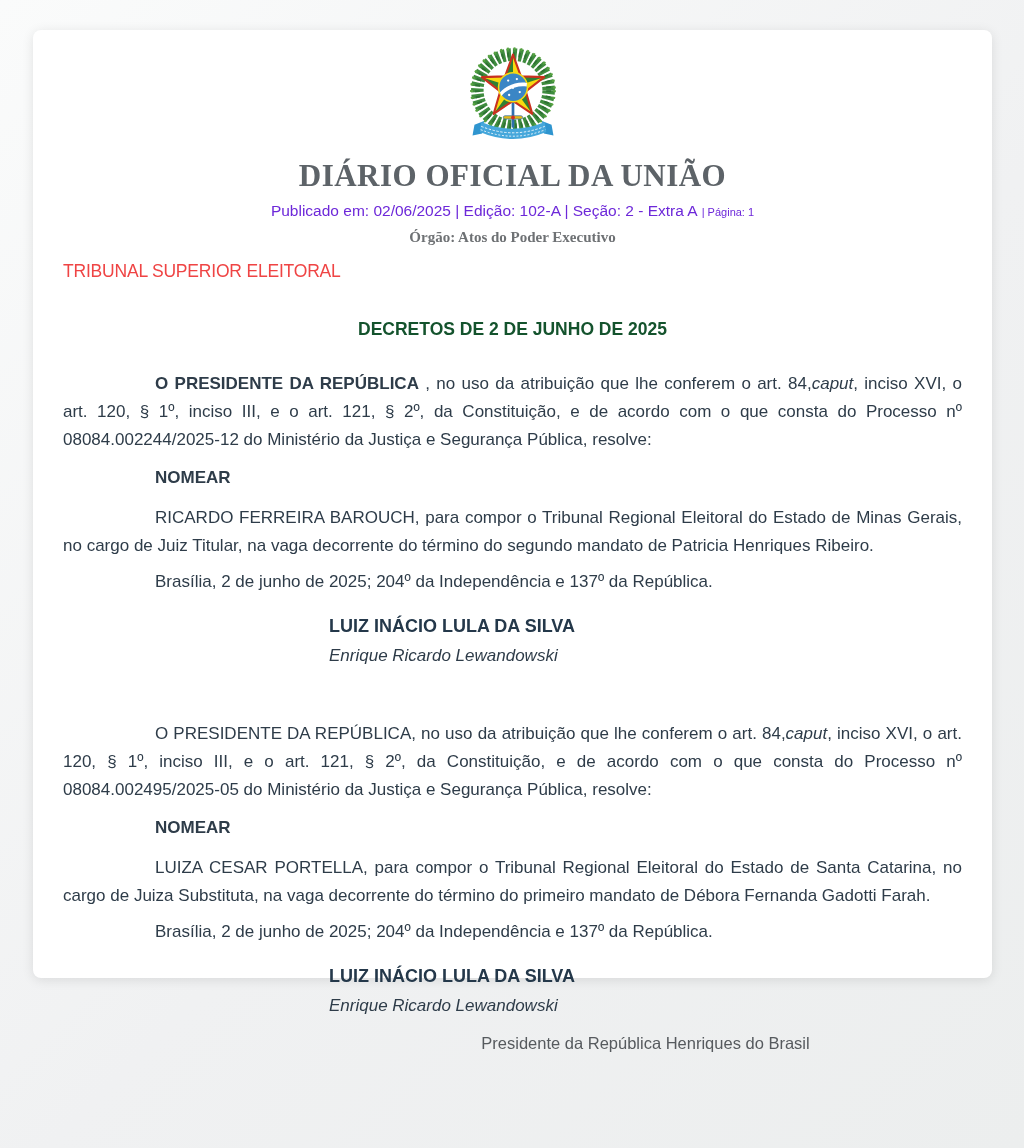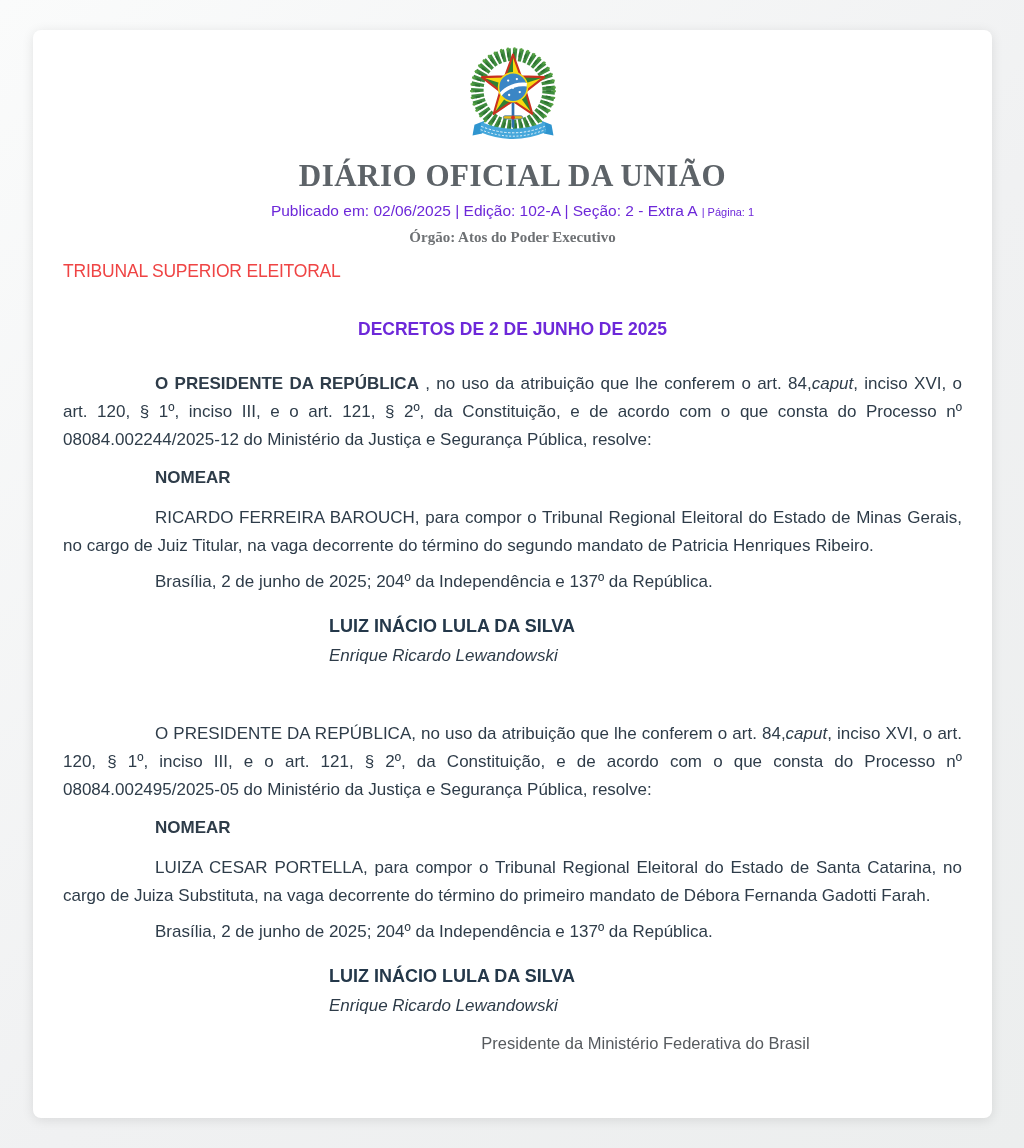--- a/index.html
+++ b/index.html
@@ -5,21 +5,21 @@
   * { margin: 0; padding: 0; box-sizing: border-box; }
   html, body { width: 1024px; }
   body {
     width: 1024px; height: 1148px;
     background: linear-gradient(135deg, #fafbfb 0%, #f0f1f2 55%, #eceeee 100%);
     font-family: "Liberation Sans", sans-serif;
     color: #2e3c49;
     overflow: hidden;
   }
   .sheet {
-    width: 959px; height: 1088px;
+    width: 959px; height: 948px;
     margin: 30px 32px 0 33px;
     background: #ffffff;
     border-radius: 8px;
     box-shadow: 0 2px 12px rgba(0,0,0,0.10);
     padding: 12px 30px 0 30px;
   }
   
   .coat { display: block; margin: 0 auto; }
   .m-title {
     margin-top: 10px;
@@ -55,21 +55,21 @@
     line-height: 22px;
     letter-spacing: -0.2px;
     color: #ef4444;
   }
   .headline {
     margin-top: 36px;
     text-align: center;
     font-size: 17.5px;
     line-height: 22px;
     font-weight: 700;
-    color: #6d28d9;
+    color: #14532d;
   }
   .para {
     font-size: 17px;
     line-height: 28px;
     text-align: justify;
     text-indent: 92px;
     color: #2e3c49;
   }
   .p-lead   { margin-top: 30px; }
   .p-action { margin-top: 10px; font-weight: 700; text-align: left; }
@@ -177,16 +177,16 @@
       </p>
       <p class="para p-action">NOMEAR</p>
       <p class="para p-appt">LUIZA CESAR PORTELLA, para compor o Tribunal Regional Eleitoral do Estado de Santa Catarina, no cargo de Juiza Substituta, na vaga decorrente do término do primeiro mandato de Débora Fernanda Gadotti Farah.</p>
       <p class="para p-date">Brasília, 2 de junho de 2025; 204º da Independência e 137º da República.</p>
       <div class="sig-block">
         <div class="sig-name">LUIZ INÁCIO LULA DA SILVA</div>
         <div class="sig-cosigner">Enrique Ricardo Lewandowski</div>
       </div>
     </section>
 
-    <footer class="footer-role">Presidente da Ministério Federativa do Brasil</footer>
+    <footer class="footer-role">Presidente da República Henriques do Brasil</footer>
 
   </main>
 </div>
 
 </body></html>

